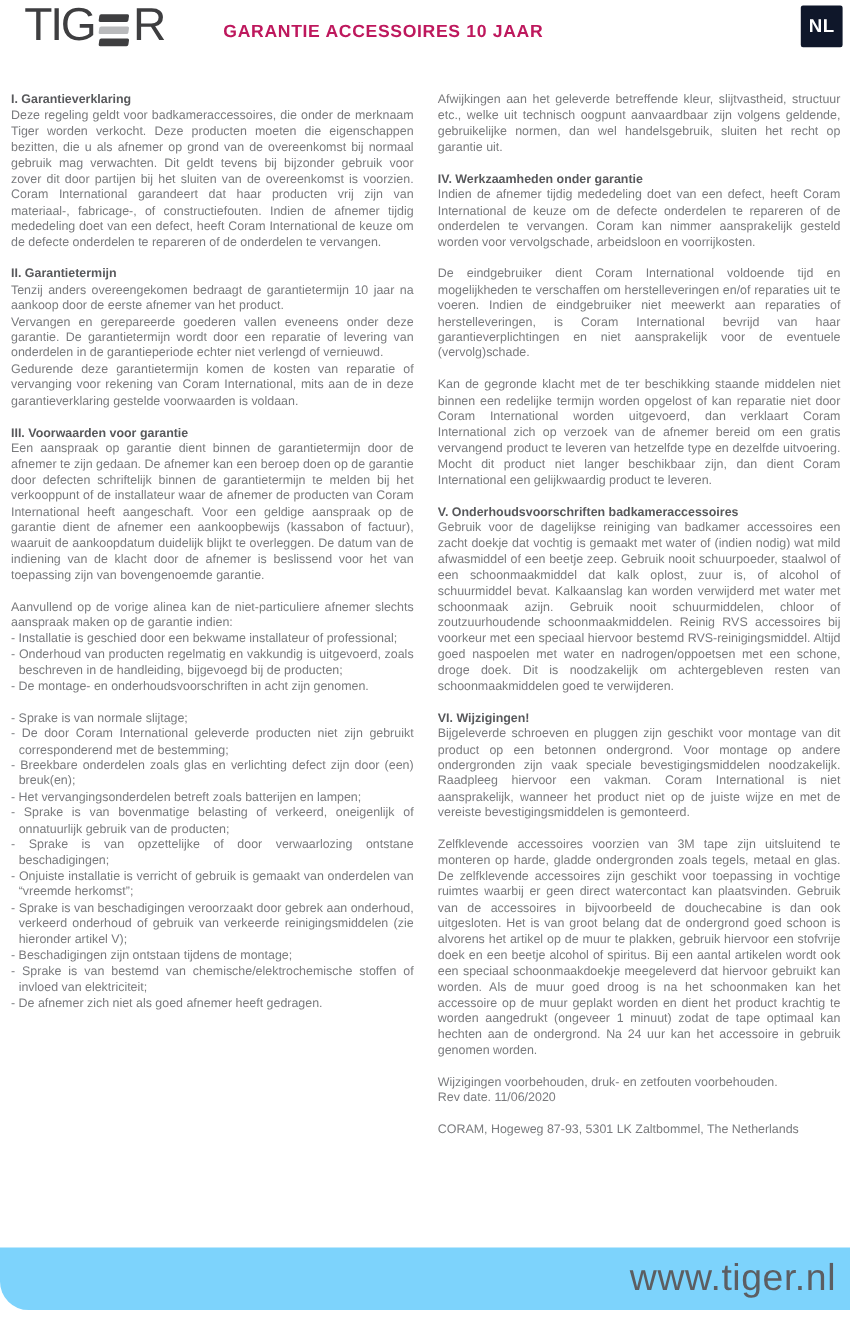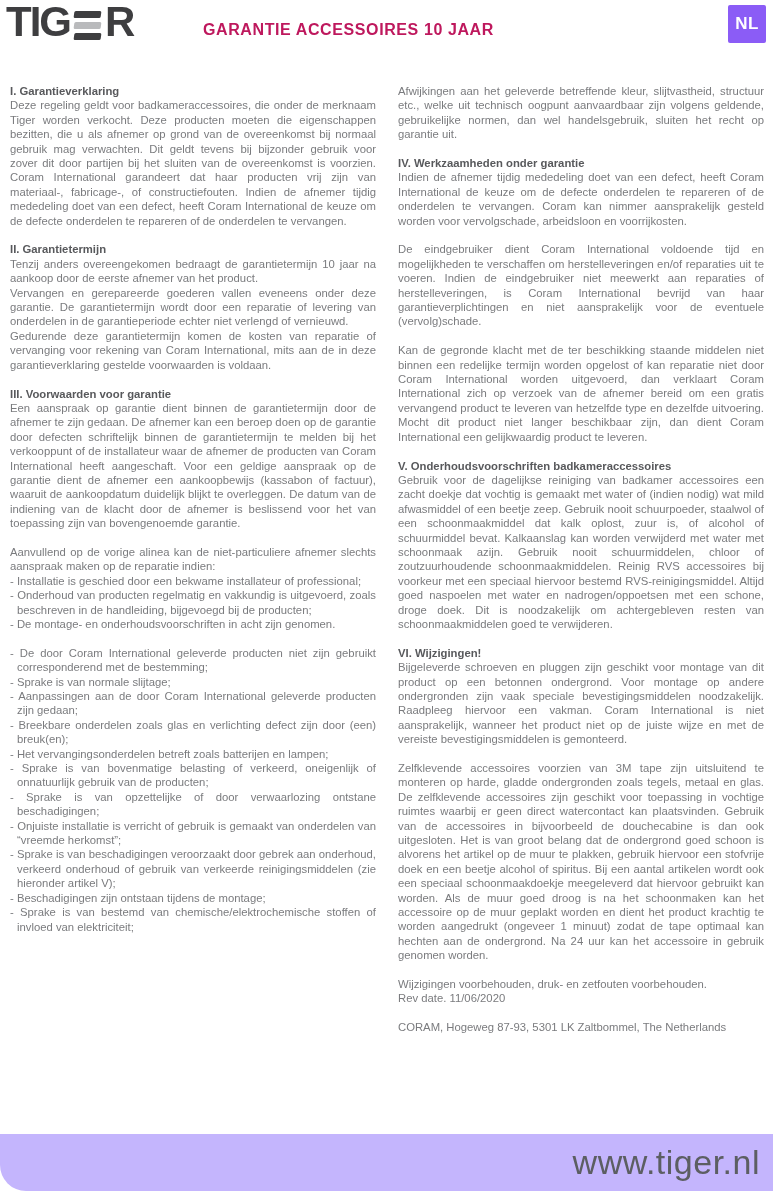--- a/index.html
+++ b/index.html
@@ -1,44 +1,44 @@
 <!DOCTYPE html>
 <html><head>
 <meta charset="utf-8">
 <style>
   html,body { margin:0; padding:0; background:#ffffff; }
   body { width:773px; height:1200px; font-family:"Liberation Sans", sans-serif; }
   .page { position:relative; width:773px; height:1200px; overflow:hidden; background:#ffffff; }
 
   
   .header { position:absolute; top:0; left:0; right:0; height:60px; }
-  .logo { position:absolute; left:6px; top:2px; display:flex; align-items:center;
-          font-weight:bold; font-size:42px; line-height:40px; letter-spacing:-2px; color:#3e3e40; }
+  .logo { position:absolute; left:22px; top:2px; display:flex; align-items:flex-end;
+          font-weight:normal; font-size:42px; line-height:40px; letter-spacing:-2px; color:#3e3e40; }
   .logo-e { display:inline-flex; flex-direction:column; justify-content:space-between;
             height:29px; width:27px; margin:6px 4px 0 4px; }
   .logo-e i { display:block; height:7px; border-radius:1.5px; background:#3e3e40; transform:skewX(-8deg); }
   .logo-e i.light { background:#b9babc; }
   .doc-title { position:absolute; left:203px; top:21px; font-size:16px; font-weight:bold;
                letter-spacing:0.6px; color:#be185d; white-space:nowrap; }
-  .lang-badge { position:absolute; right:7px; top:5px; width:38px; height:38px; background:#8b5cf6;
+  .lang-badge { position:absolute; right:7px; top:5px; width:38px; height:38px; background:#0f172a;
                 color:#ffffff; font-weight:bold; font-size:17px; display:flex; align-items:center;
                 justify-content:center; border-radius:2px; letter-spacing:0.5px; }
 
   
   .cols { position:absolute; top:84px; left:0; right:0; bottom:70px;
           display:grid; grid-template-columns:1fr 1fr; column-gap:22px;
           padding:0 9px 0 10px; overflow:hidden; }
   .col { font-size:11.3px; line-height:14.4px; color:#7a7b7e; text-align:justify; }
   .blk-h  { font-weight:bold; color:#58595c; text-align:left; }
   .blk-line { }
   .blk-li { padding-left:7px; text-indent:-7px; }
   .blk-sp { height:14.4px; }
 
   
-  .footer-bar { position:absolute; left:0; right:0; top:1134px; height:57px; background:#c4b5fd;
+  .footer-bar { position:absolute; left:0; right:0; top:1134px; height:57px; background:#7dd3fc;
                 border-bottom-left-radius:26px; display:flex; align-items:center;
                 justify-content:flex-end; padding-right:13px; box-sizing:border-box; }
   .site { font-size:34px; color:#5c5e62; letter-spacing:0.5px; font-family:"Liberation Sans", sans-serif; }
 </style>
 </head>
 <body>
 
 <div class="page">
 
   <div class="header">
@@ -61,36 +61,36 @@
         <div class="blk-line">Deze regeling geldt voor badkameraccessoires, die onder de merknaam Tiger worden verkocht. Deze producten moeten die eigenschappen bezitten, die u als afnemer op grond van de overeenkomst bij normaal gebruik mag verwachten. Dit geldt tevens bij bijzonder gebruik voor zover dit door partijen bij het sluiten van de overeenkomst is voorzien. Coram International garandeert dat haar producten vrij zijn van materiaal-, fabricage-, of constructiefouten. Indien de afnemer tijdig mededeling doet van een defect, heeft Coram International de keuze om de defecte onderdelen te repareren of de onderdelen te vervangen.</div>
         <div class="blk-sp"></div>
         <div class="blk-h">II. Garantietermijn</div>
         <div class="blk-line">Tenzij anders overeengekomen bedraagt de garantietermijn 10 jaar na aankoop door de eerste afnemer van het product.</div>
         <div class="blk-line">Vervangen en gerepareerde goederen vallen eveneens onder deze garantie. De garantietermijn wordt door een reparatie of levering van onderdelen in de garantieperiode echter niet verlengd of vernieuwd.</div>
         <div class="blk-line">Gedurende deze garantietermijn komen de kosten van reparatie of vervanging voor rekening van Coram International, mits aan de in deze garantieverklaring gestelde voorwaarden is voldaan.</div>
         <div class="blk-sp"></div>
         <div class="blk-h">III. Voorwaarden voor garantie</div>
         <div class="blk-line">Een aanspraak op garantie dient binnen de garantietermijn door de afnemer te zijn gedaan. De afnemer kan een beroep doen op de garantie door defecten schriftelijk binnen de garantietermijn te melden bij het verkooppunt of de installateur waar de afnemer de producten van Coram International heeft aangeschaft. Voor een geldige aanspraak op de garantie dient de afnemer een aankoopbewijs (kassabon of factuur), waaruit de aankoopdatum duidelijk blijkt te overleggen. De datum van de indiening van de klacht door de afnemer is beslissend voor het van toepassing zijn van bovengenoemde garantie.</div>
         <div class="blk-sp"></div>
-        <div class="blk-line">Aanvullend op de vorige alinea kan de niet-particuliere afnemer slechts aanspraak maken op de reparatie indien:</div>
+        <div class="blk-line">Aanvullend op de vorige alinea kan de niet-particuliere afnemer slechts aanspraak maken op de garantie indien:</div>
         <div class="blk-li">- Installatie is geschied door een bekwame installateur of professional;</div>
         <div class="blk-li">- Onderhoud van producten regelmatig en vakkundig is uitgevoerd, zoals beschreven in de handleiding, bijgevoegd bij de producten;</div>
         <div class="blk-li">- De montage- en onderhoudsvoorschriften in acht zijn genomen.</div>
         <div class="blk-sp"></div>
+        <div class="blk-li">- Sprake is van normale slijtage;</div>
         <div class="blk-li">- De door Coram International geleverde producten niet zijn gebruikt corresponderend met de bestemming;</div>
-        <div class="blk-li">- Sprake is van normale slijtage;</div>
-        <div class="blk-li">- Aanpassingen aan de door Coram International geleverde producten zijn gedaan;</div>
         <div class="blk-li">- Breekbare onderdelen zoals glas en verlichting defect zijn door (een) breuk(en);</div>
         <div class="blk-li">- Het vervangingsonderdelen betreft zoals batterijen en lampen;</div>
         <div class="blk-li">- Sprake is van bovenmatige belasting of verkeerd, oneigenlijk of onnatuurlijk gebruik van de producten;</div>
         <div class="blk-li">- Sprake is van opzettelijke of door verwaarlozing ontstane beschadigingen;</div>
         <div class="blk-li">- Onjuiste installatie is verricht of gebruik is gemaakt van onderdelen van “vreemde herkomst”;</div>
         <div class="blk-li">- Sprake is van beschadigingen veroorzaakt door gebrek aan onderhoud, verkeerd onderhoud of gebruik van verkeerde reinigingsmiddelen (zie hieronder artikel V);</div>
         <div class="blk-li">- Beschadigingen zijn ontstaan tijdens de montage;</div>
         <div class="blk-li">- Sprake is van bestemd van chemische/elektrochemische stoffen of invloed van elektriciteit;</div>
+        <div class="blk-li">- De afnemer zich niet als goed afnemer heeft gedragen.</div>
       </div>
     <div class="col">
         <div class="blk-line">Afwijkingen aan het geleverde betreffende kleur, slijtvastheid, structuur etc., welke uit technisch oogpunt aanvaardbaar zijn volgens geldende, gebruikelijke normen, dan wel handelsgebruik, sluiten het recht op garantie uit.</div>
         <div class="blk-sp"></div>
         <div class="blk-h">IV. Werkzaamheden onder garantie</div>
         <div class="blk-line">Indien de afnemer tijdig mededeling doet van een defect, heeft Coram International de keuze om de defecte onderdelen te repareren of de onderdelen te vervangen. Coram kan nimmer aansprakelijk gesteld worden voor vervolgschade, arbeidsloon en voorrijkosten.</div>
         <div class="blk-sp"></div>
         <div class="blk-line">De eindgebruiker dient Coram International voldoende tijd en mogelijkheden te verschaffen om herstelleveringen en/of reparaties uit te voeren. Indien de eindgebruiker niet meewerkt aan reparaties of herstelleveringen, is Coram International bevrijd van haar garantieverplichtingen en niet aansprakelijk voor de eventuele (vervolg)schade.</div>
         <div class="blk-sp"></div>
         <div class="blk-line">Kan de gegronde klacht met de ter beschikking staande middelen niet binnen een redelijke termijn worden opgelost of kan reparatie niet door Coram International worden uitgevoerd, dan verklaart Coram International zich op verzoek van de afnemer bereid om een gratis vervangend product te leveren van hetzelfde type en dezelfde uitvoering. Mocht dit product niet langer beschikbaar zijn, dan dient Coram International een gelijkwaardig product te leveren.</div>

